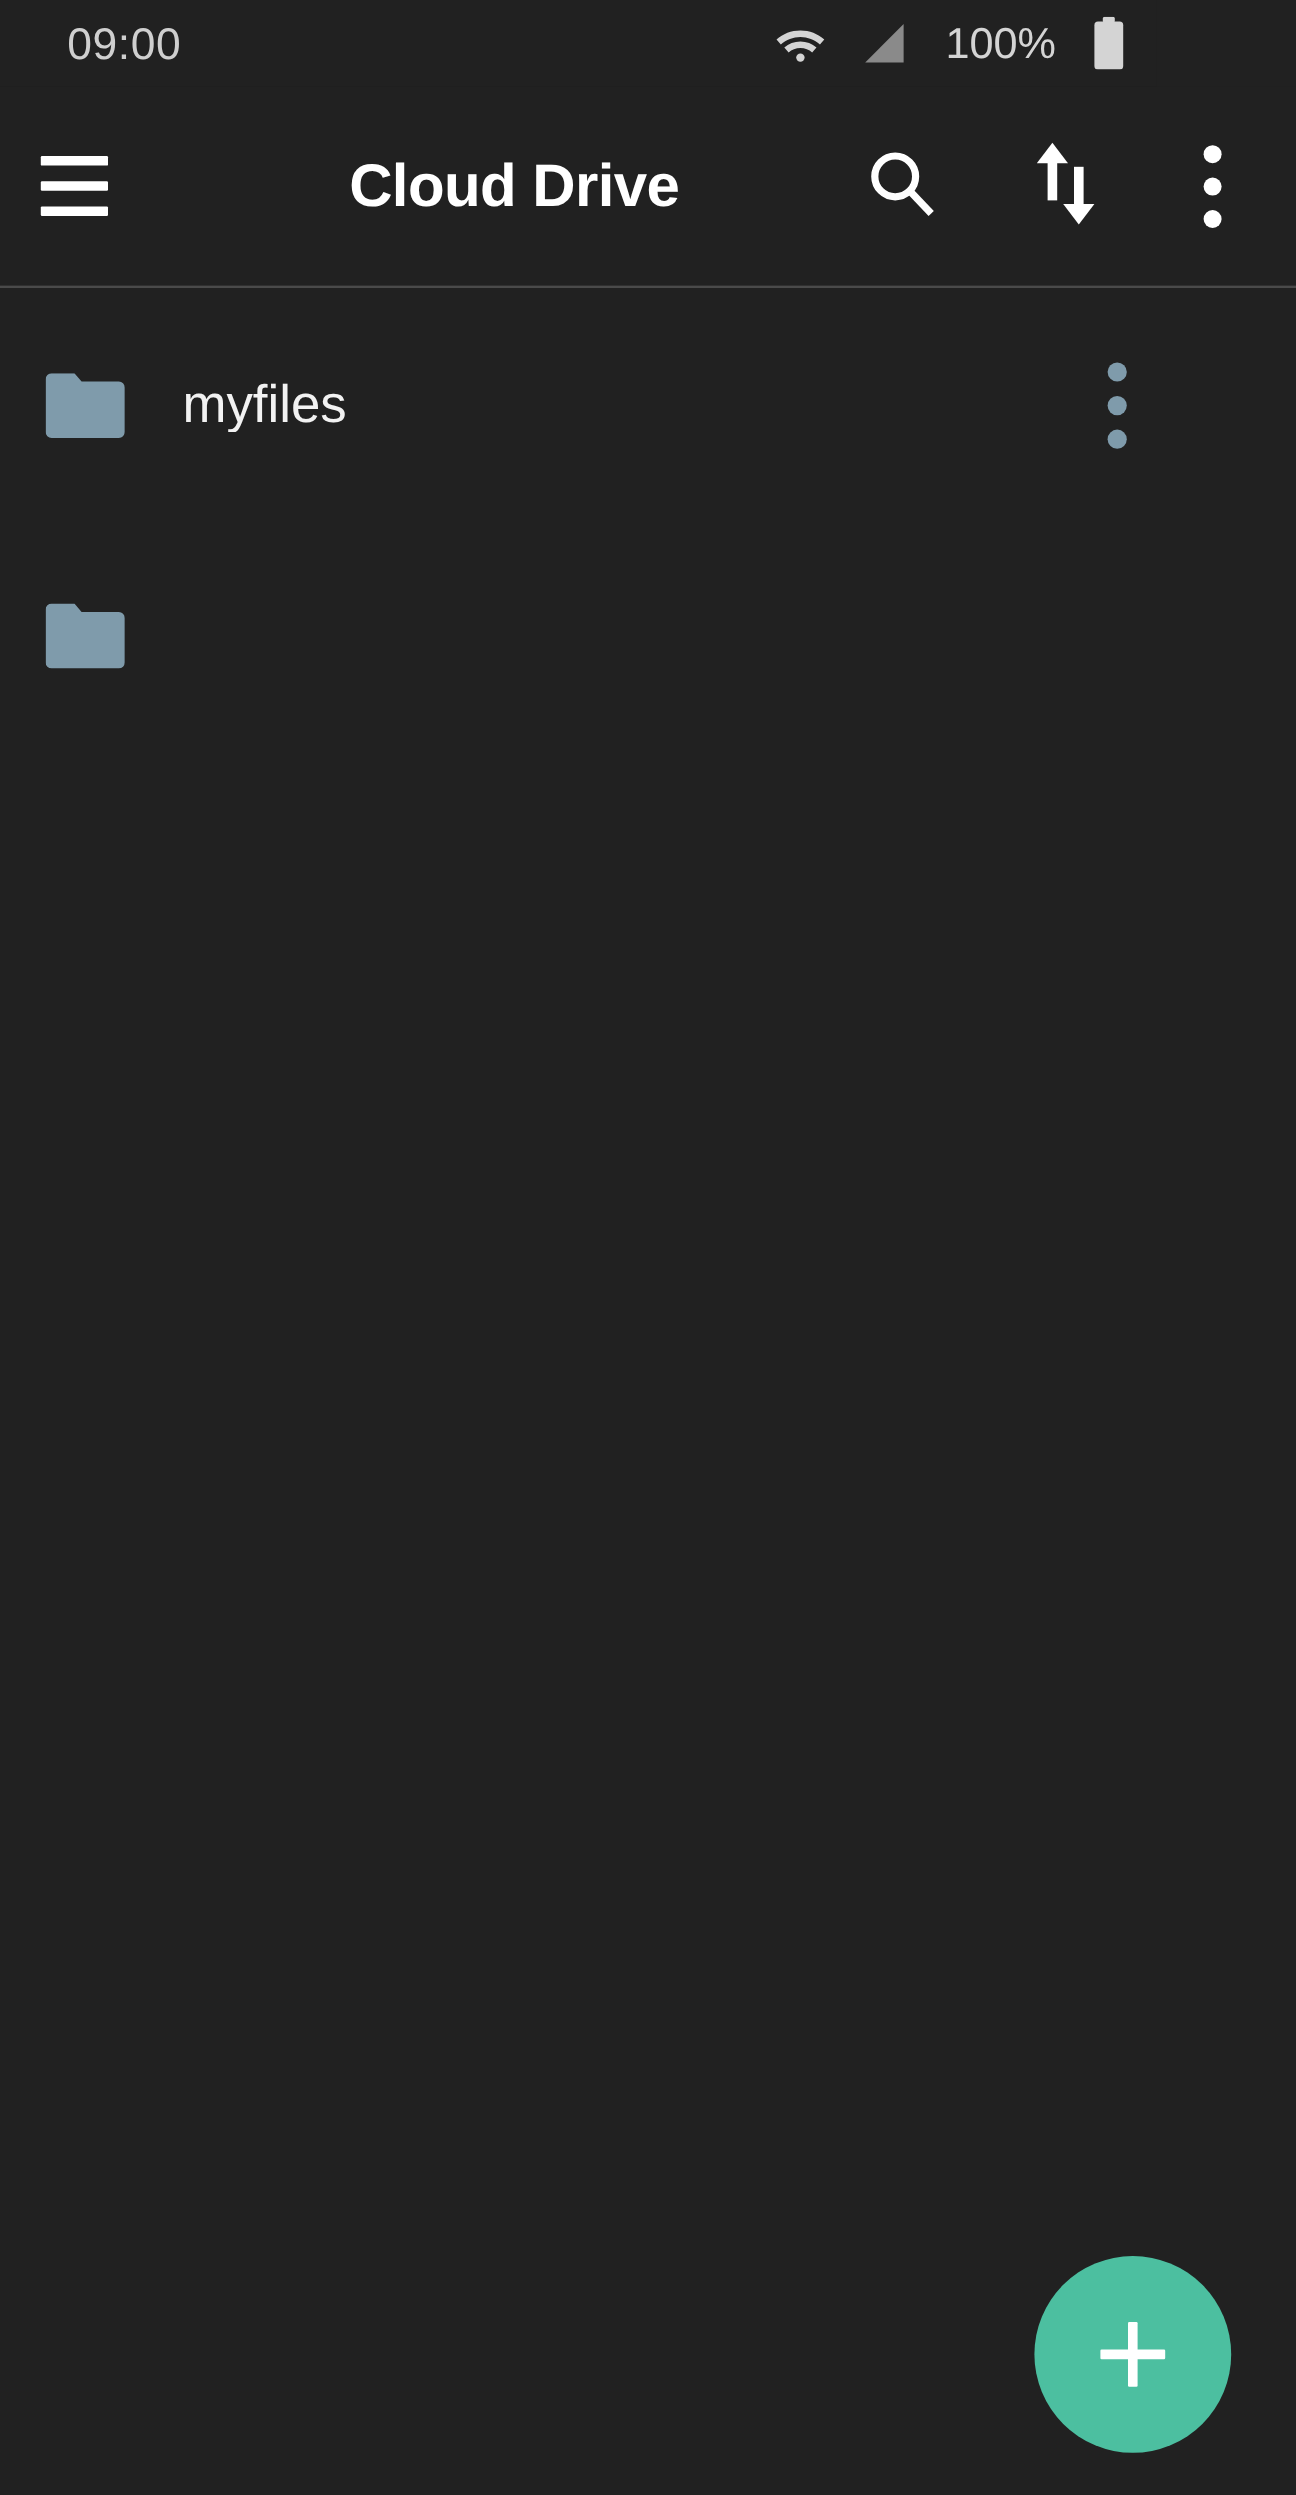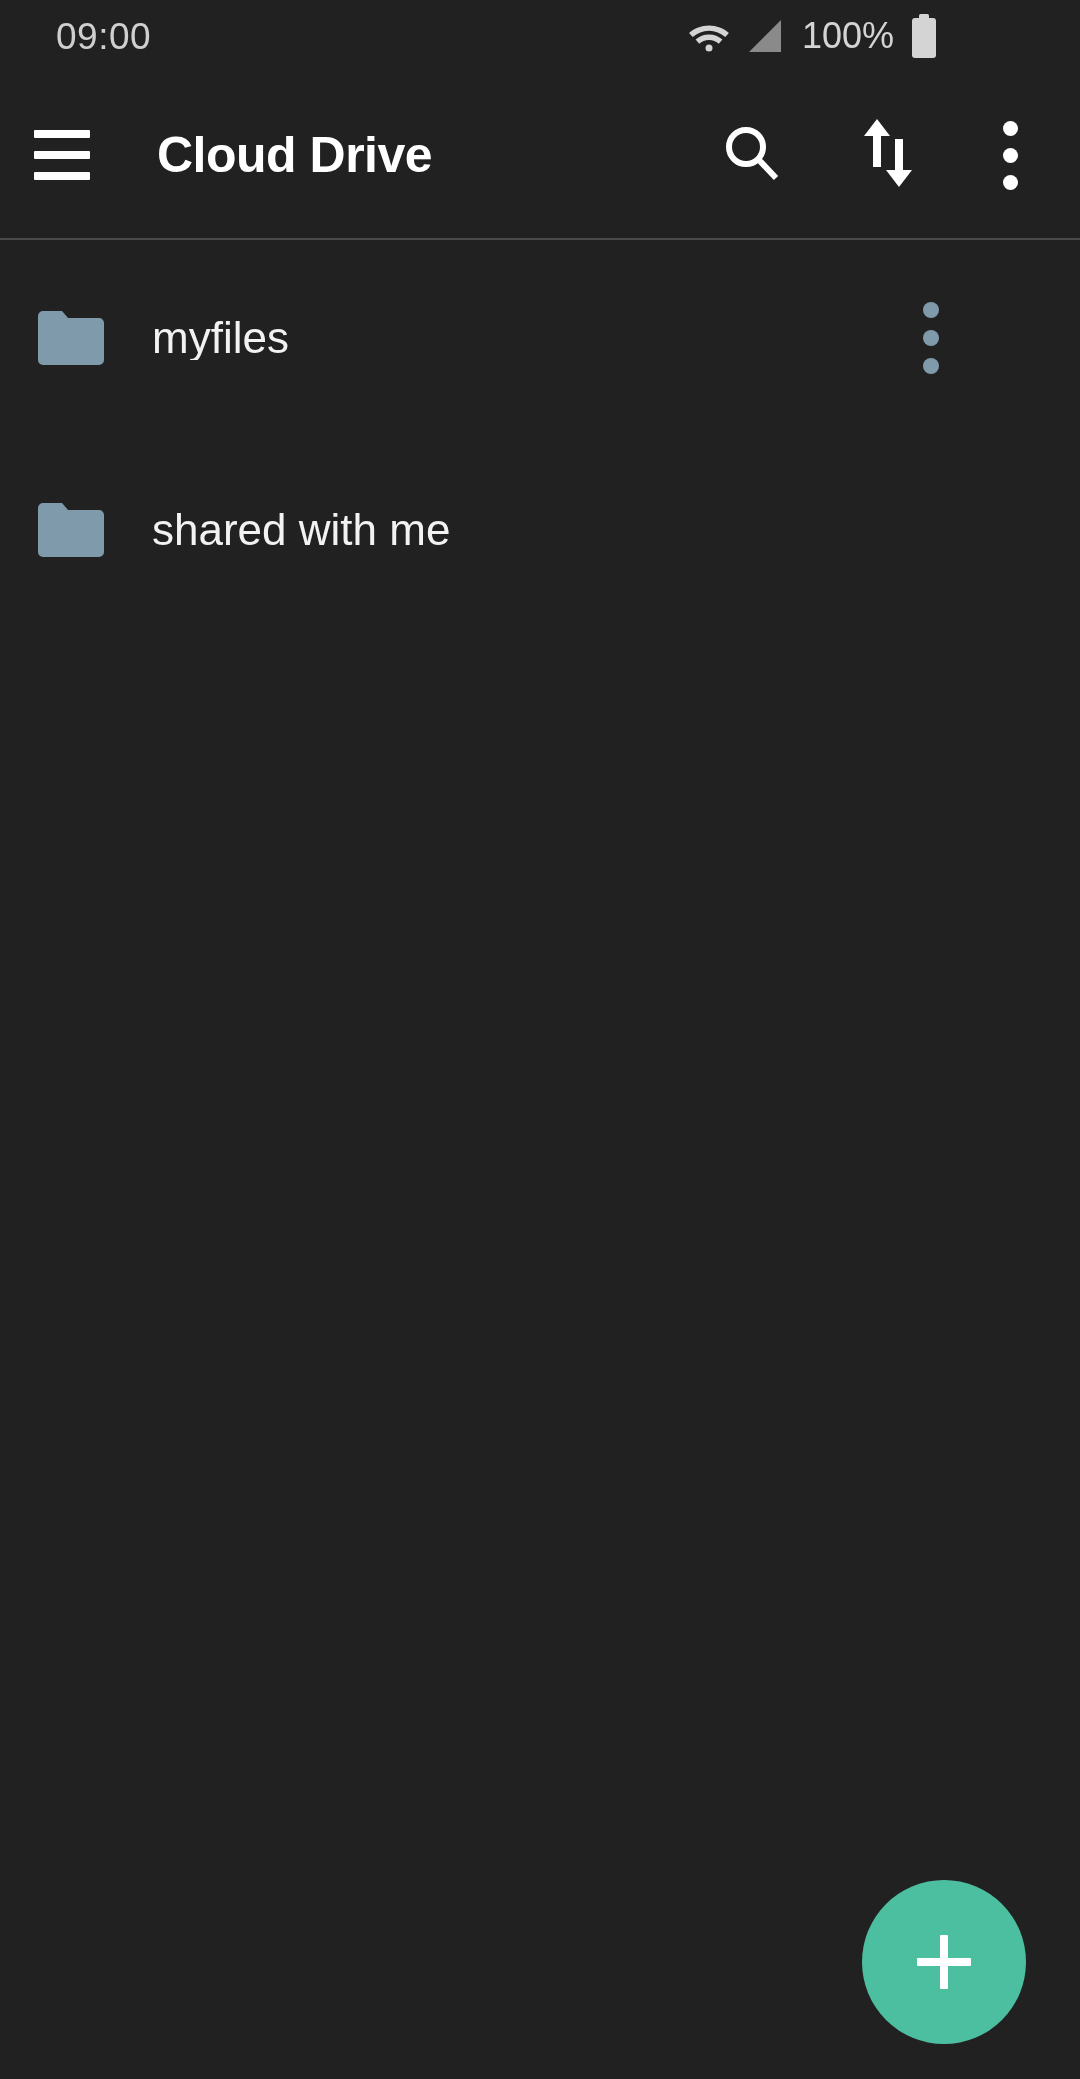--- a/index.html
+++ b/index.html
@@ -31,21 +31,21 @@
   }
   .status-clock {
     color: #cfcfcf;
     font-size: 37px;
     letter-spacing: 0.5px;
     line-height: 1;
   }
   .status-right {
     display: flex;
     align-items: center;
-    gap: 16px;
+    gap: 30px;
     justify-content: flex-end;
   }
   .status-battery-text {
     color: #d4d4d4;
     font-size: 36px;
     line-height: 1;
     margin-left: 2px;
   }
   .icon-wifi { display: block; }
   .icon-signal { display: block; }
@@ -83,20 +83,21 @@
   }
   .app-title {
     color: #ffffff;
     font-size: 50px;
     font-weight: bold;
     letter-spacing: -0.5px;
     line-height: 1;
     margin-left: 33px;
     flex: 1 1 auto;
     white-space: nowrap;
+    text-align: center;
   }
   .appbar-action {
     width: 104px;
     height: 168px;
     display: flex;
     align-items: center;
     justify-content: center;
     cursor: pointer;
     flex: 0 0 auto;
   }
@@ -288,21 +289,20 @@
       </span>
     </span>
   </div>
 
   <div class="file-row">
     <span>
       <svg class="folder-icon" viewBox="0 0 66 54">
         <path d="M5 0 H24 L30 7 H61 A5 5 0 0 1 66 12 V49 A5 5 0 0 1 61 54 H5 A5 5 0 0 1 0 49 V5 A5 5 0 0 1 5 0 Z" fill="#7f9bab"></path>
       </svg>
     </span>
-    <span class="file-name">shared with me</span>
     <span class="row-overflow hidden">
       <span class="dots-vert">
         <i></i>
         <i></i>
         <i></i>
       </span>
     </span>
   </div>
 
 </div>

